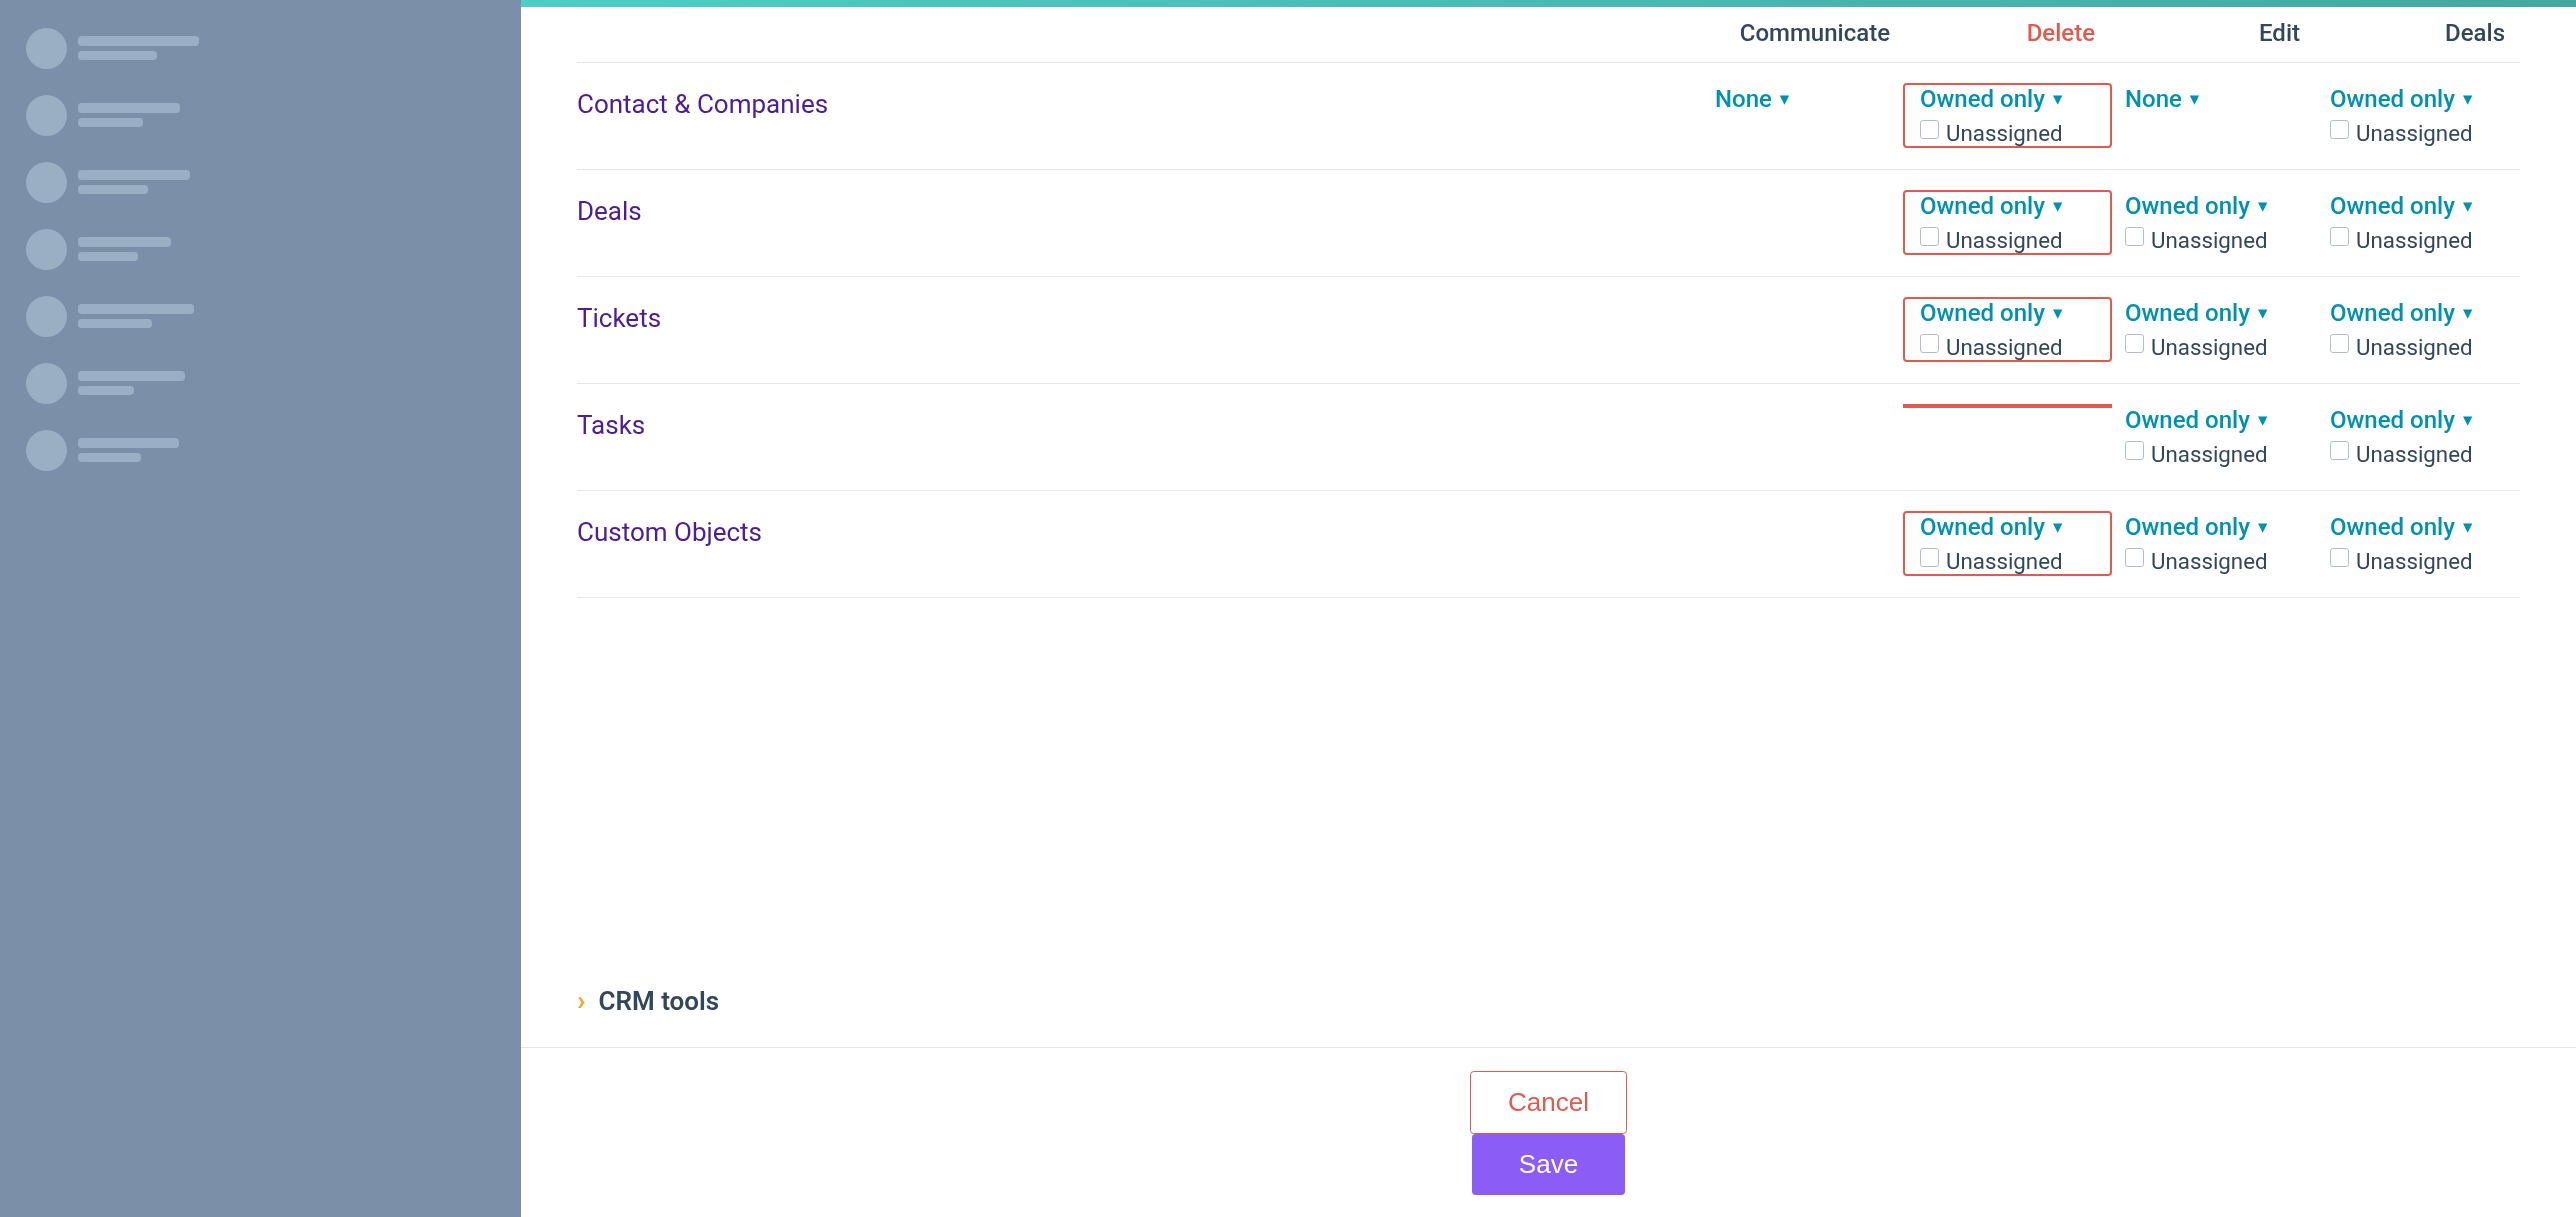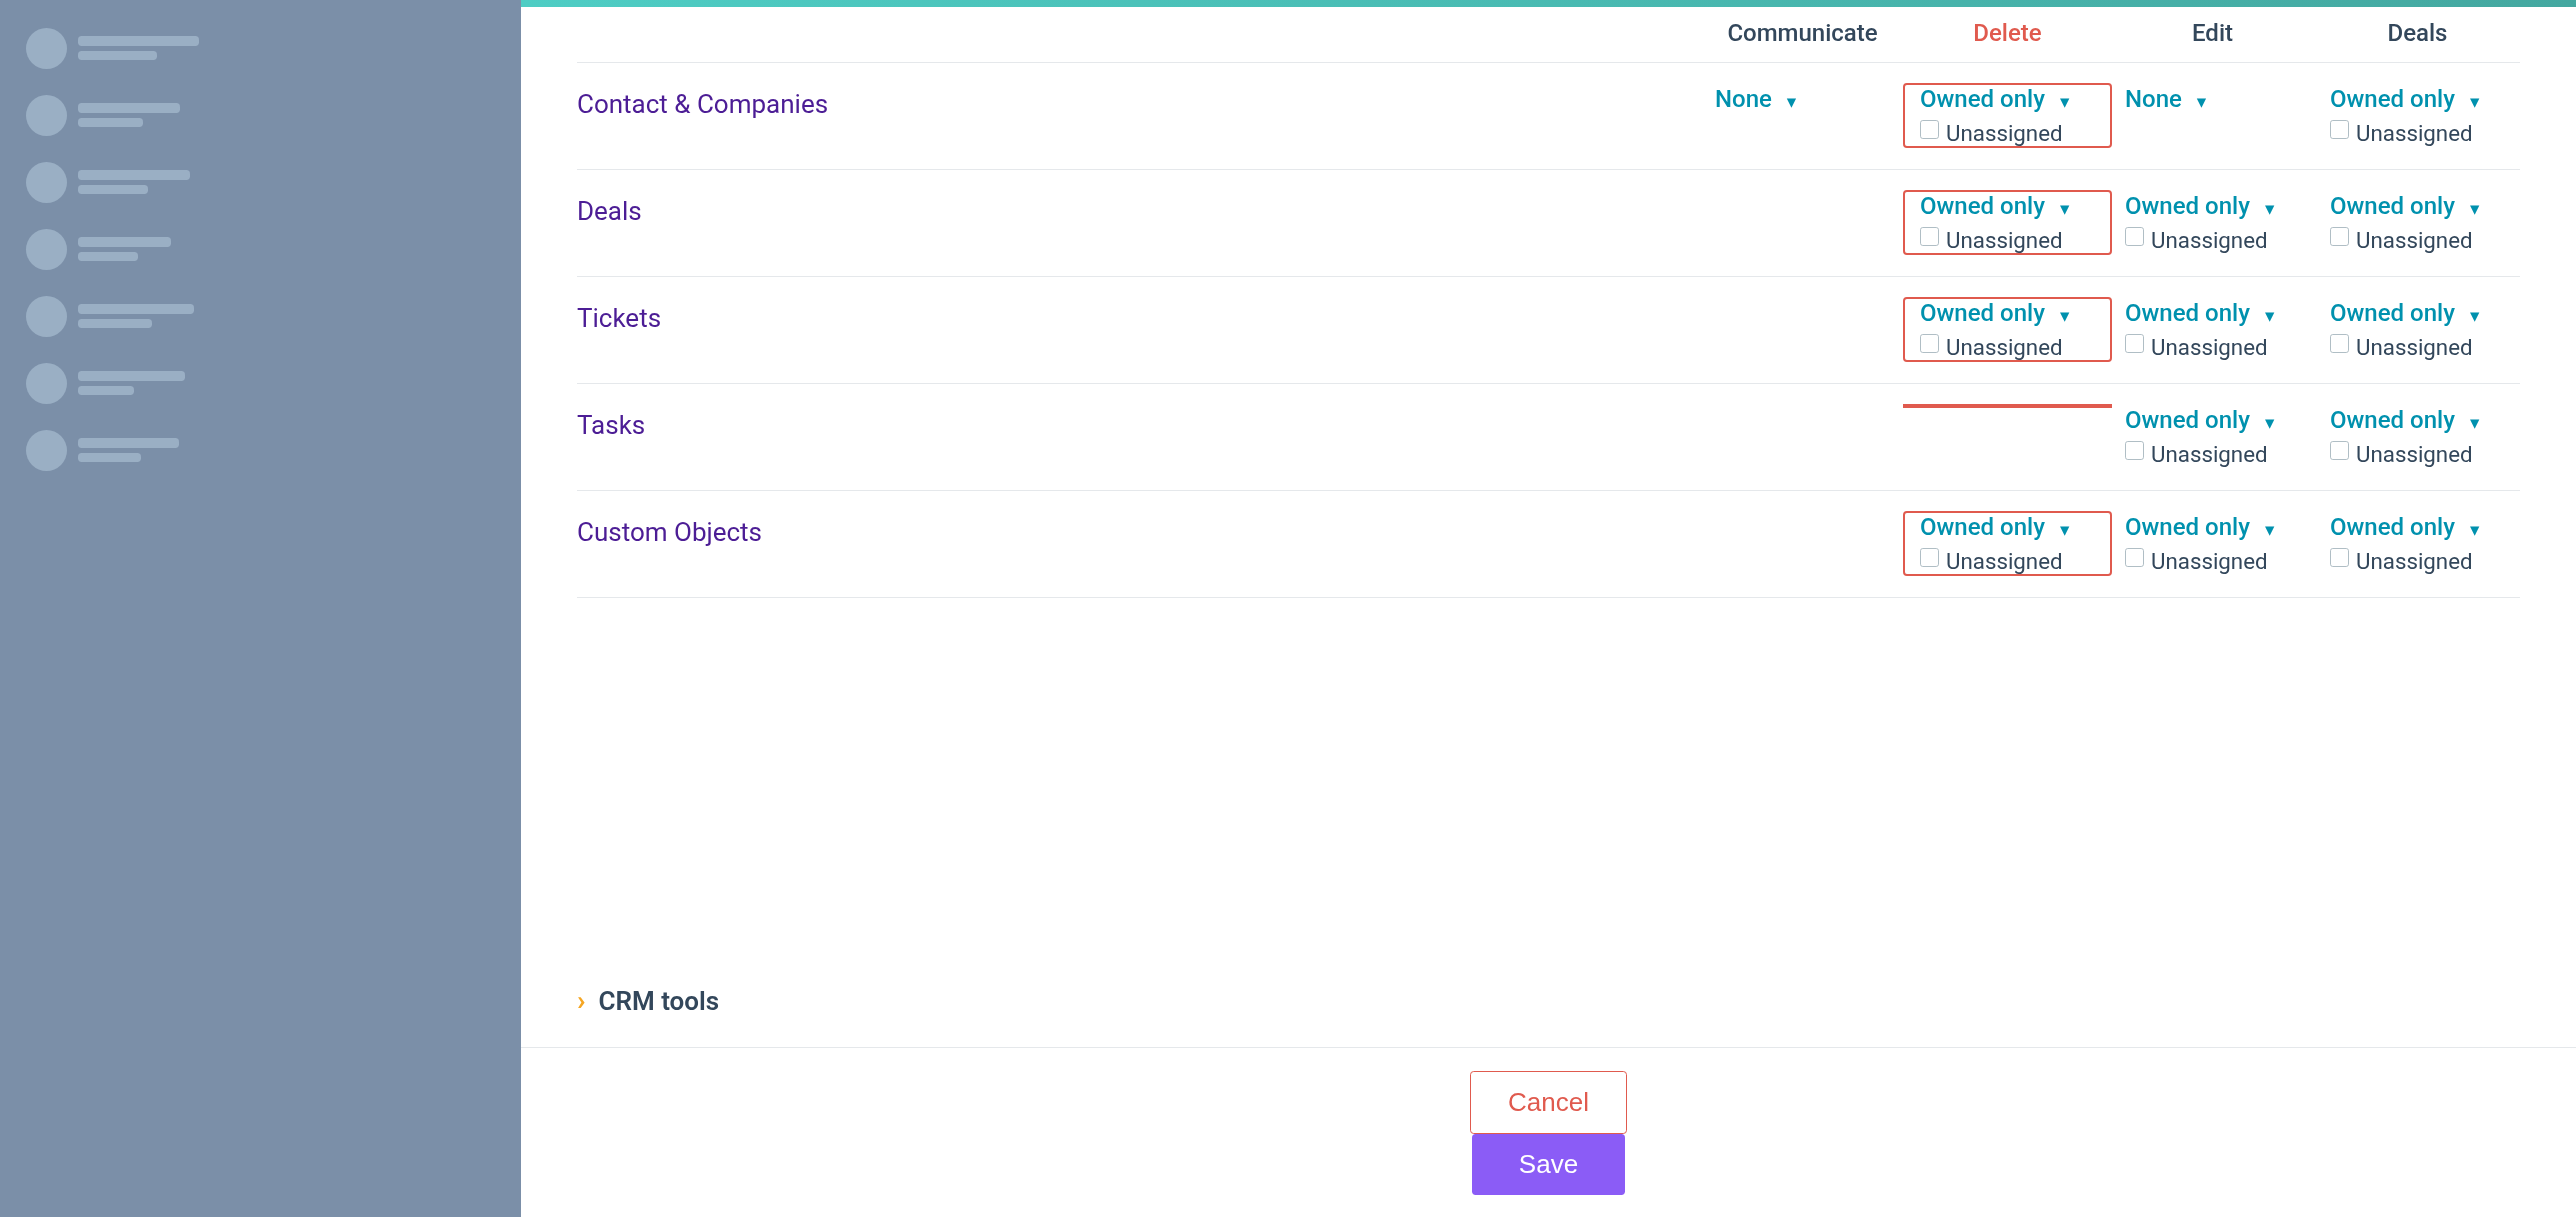--- a/index.html
+++ b/index.html
@@ -90,21 +90,21 @@
       display: grid;
       grid-template-columns: 1fr 205px 205px 205px 205px;
       padding: 0 0 15px 0;
       border-bottom: 0.9px solid #e5e8eb;
     }
 
     .col-header {
       font-size: 24px;
       color: #33475b;
       font-weight: 500;
-      text-align: center;
+      text-align: right;
       padding: 0 15px;
     }
 
     .col-header:first-child {
       padding-left: 0;
     }
 
     
     .table-body {
       display: flex;
@@ -128,22 +128,22 @@
 
     .cell {
       display: flex;
       flex-direction: column;
       gap: 7.4px;
       padding: 0 15px;
     }
 
     .cell-dropdown {
       display: flex;
-      align-items: flex-end;
-      gap: 15px;
+      align-items: center;
+      gap: 8px;
       color: #0091ae;
       font-size: 24px;
       font-weight: 500;
       cursor: pointer;
     }
 
     .cell-dropdown .chevron {
       font-size: 18.6px;
     }
 

